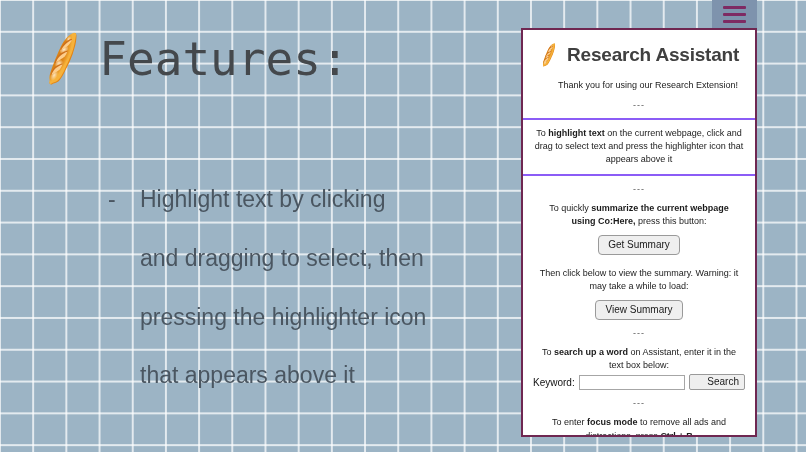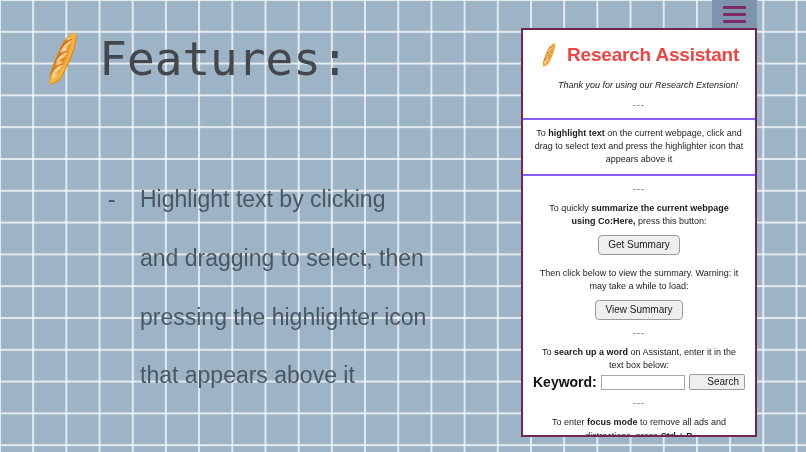--- a/index.html
+++ b/index.html
@@ -125,31 +125,31 @@
   .panel-header .bread-glyph {
     display: inline-block;
     transform: rotate(-20deg);
     font-size: 17px;
     line-height: 1;
   }
   .panel-header h2 {
     margin: 0;
     font-size: 19px;
     font-weight: bold;
-    color: #ef4444;
+    color: #404040;
     letter-spacing: -0.2px;
   }
   .panel p {
     margin: 0;
     text-align: center;
     line-height: 1.45;
     font-size: 9px;
     color: #1b1b1b;
   }
-  .thanks { padding: 9px 14px 0 32px; font-style: italic; }
+  .thanks { padding: 9px 14px 0 32px; }
   .sep {
     text-align: center;
     color: #555;
     font-size: 9px;
     letter-spacing: 1px;
     padding: 9px 0 8px 0;
     line-height: 1;
   }
   .highlight-box {
     border: 2px solid #8b5cf6;
@@ -177,22 +177,22 @@
     line-height: 1.3;
   }
   .keyword-row {
     display: flex;
     align-items: center;
     justify-content: center;
     gap: 4px;
     padding: 2px 10px 0 10px;
   }
   .keyword-label {
-    font-size: 14px;
-    font-weight: bold;
+    font-size: 10px;
+    font-weight: normal;
     color: #111;
     white-space: nowrap;
   }
   .keyword-input {
     flex: 1;
     height: 15px;
     border: 1px solid #a6a6a6;
     background: #fff;
     font-size: 10px;
     padding: 0 3px;

